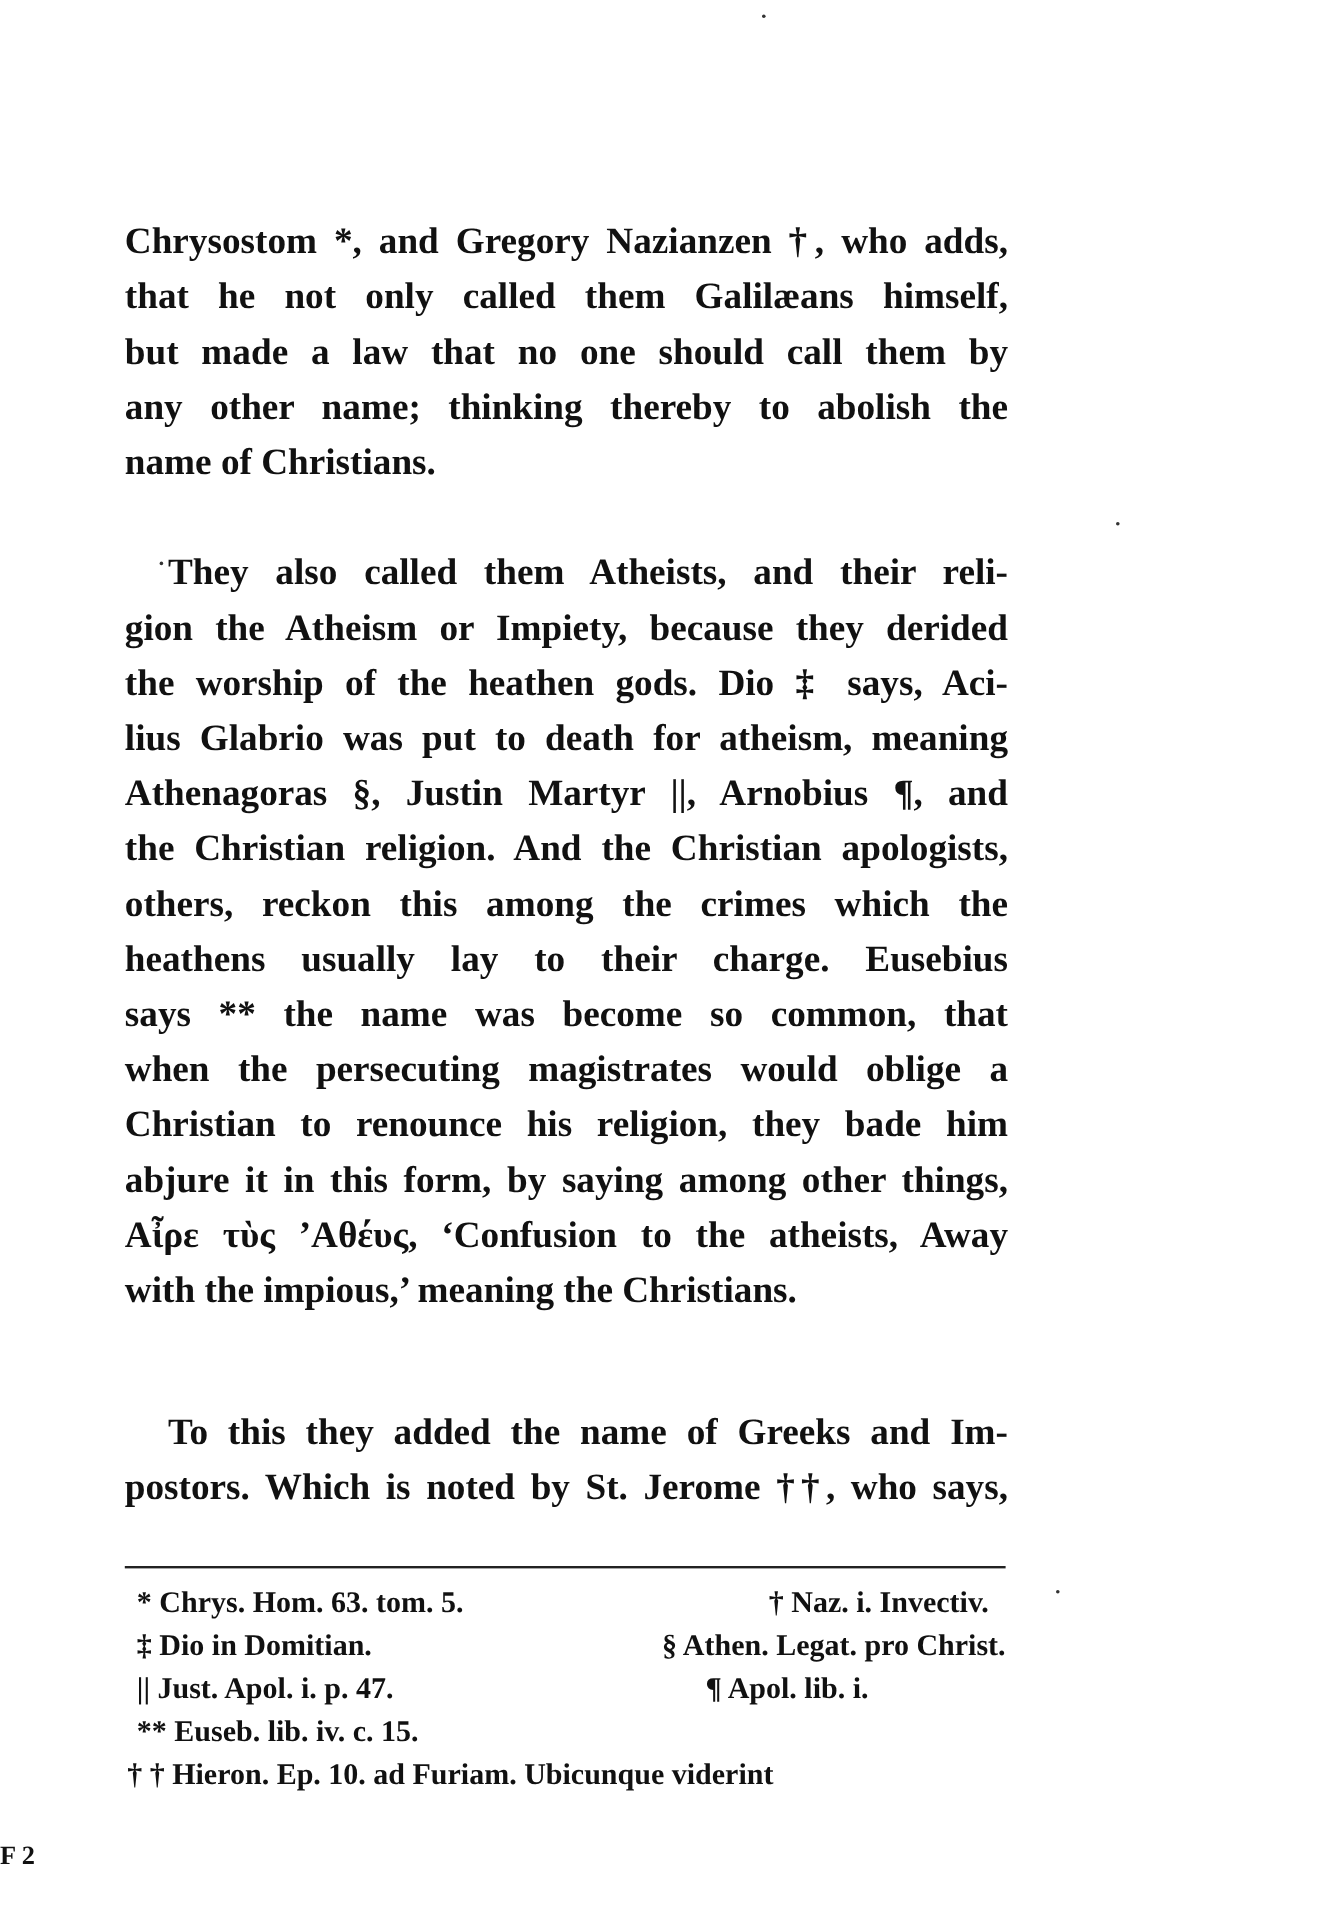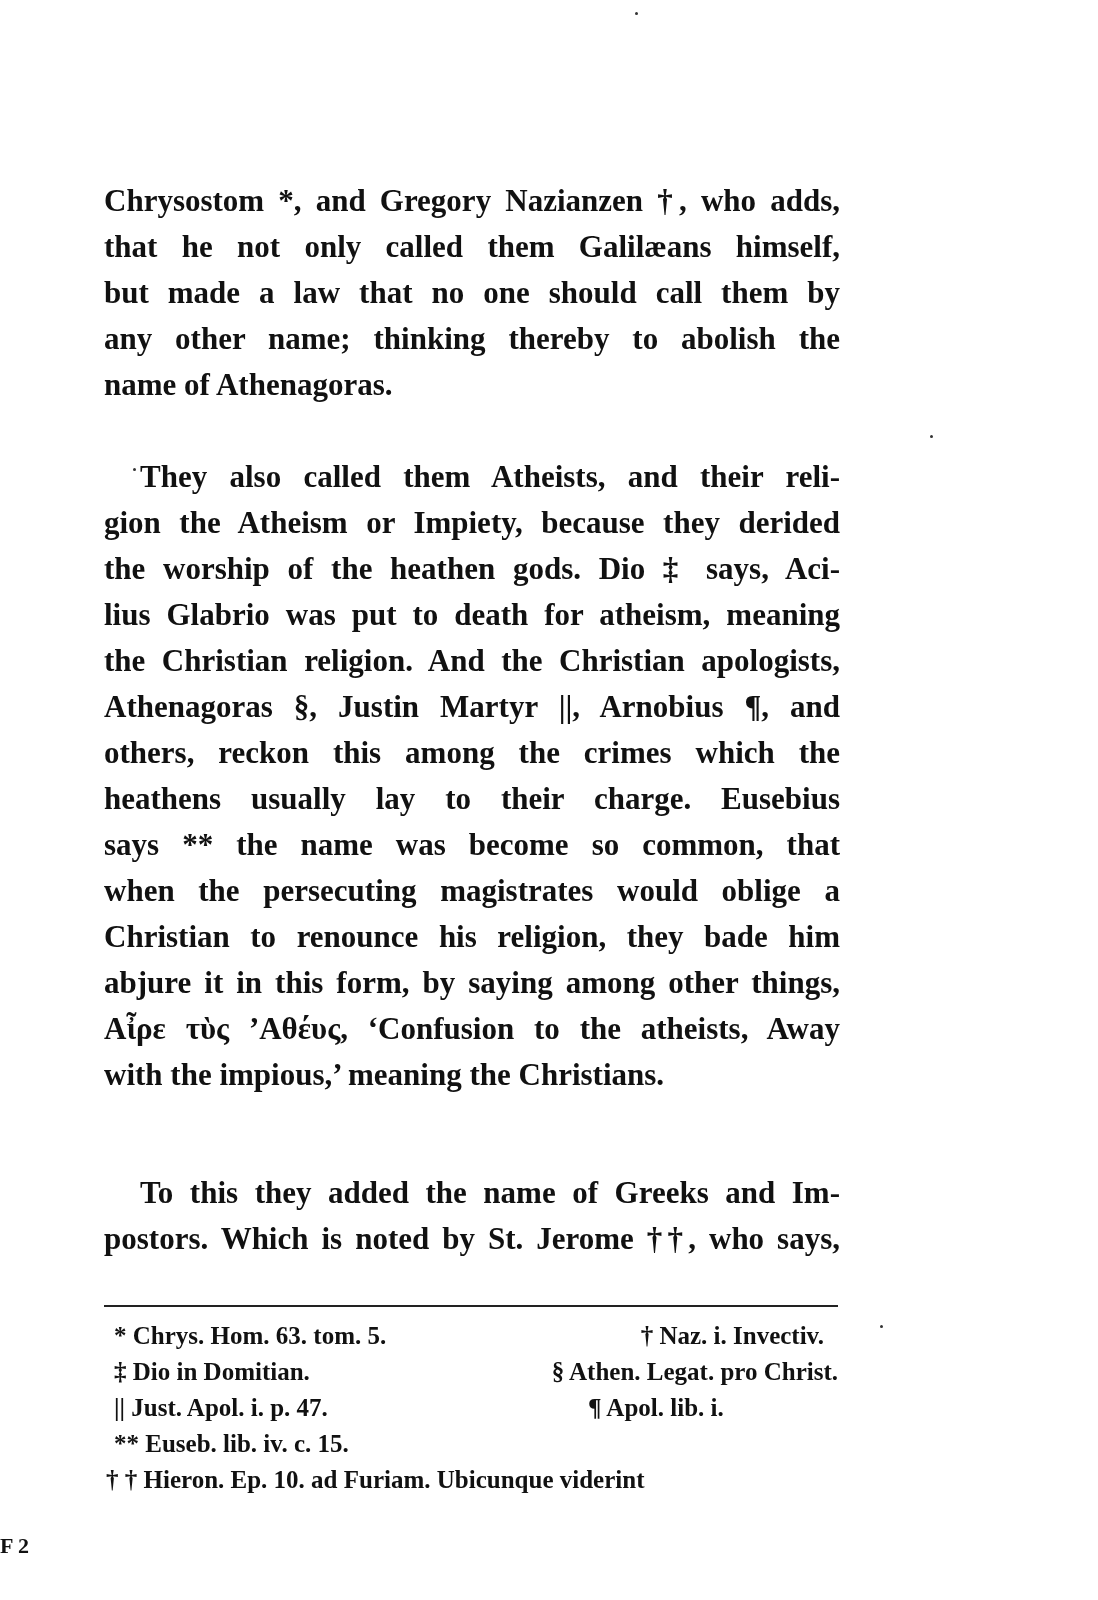--- a/index.html
+++ b/index.html
@@ -47,30 +47,30 @@
 </head>
 <body>
 
 <div class="page">
 
   <div class="body-text p1">
     <span class="line">Chrysostom *, and Gregory Nazianzen †, who adds,</span>
     <span class="line">that he not only called them Galilæans himself,</span>
     <span class="line">but made a law that no one should call them by</span>
     <span class="line">any other name; thinking thereby to abolish the</span>
-    <span class="line last">name of Athenagoras.</span>
+    <span class="line last">name of Christians.</span>
   </div>
 
   <div class="body-text p2">
     <span class="line indent">They also called them Atheists, and their reli-</span>
     <span class="line">gion the Atheism or Impiety, because they derided</span>
     <span class="line">the worship of the heathen gods. Dio ‡ says, Aci-</span>
     <span class="line">lius Glabrio was put to death for atheism, meaning</span>
+    <span class="line">Athenagoras §, Justin Martyr ||, Arnobius ¶, and</span>
     <span class="line">the Christian religion. And the Christian apologists,</span>
-    <span class="line">Athenagoras §, Justin Martyr ||, Arnobius ¶, and</span>
     <span class="line">others, reckon this among the crimes which the</span>
     <span class="line">heathens usually lay to their charge. Eusebius</span>
     <span class="line">says ** the name was become so common, that</span>
     <span class="line">when the persecuting magistrates would oblige a</span>
     <span class="line">Christian to renounce his religion, they bade him</span>
     <span class="line">abjure it in this form, by saying among other things,</span>
     <span class="line">Αἶρε τὺς ’Αθέυς, ‘Confusion to the atheists, Away</span>
     <span class="line last">with the impious,’ meaning the Christians.</span>
   </div>
 

